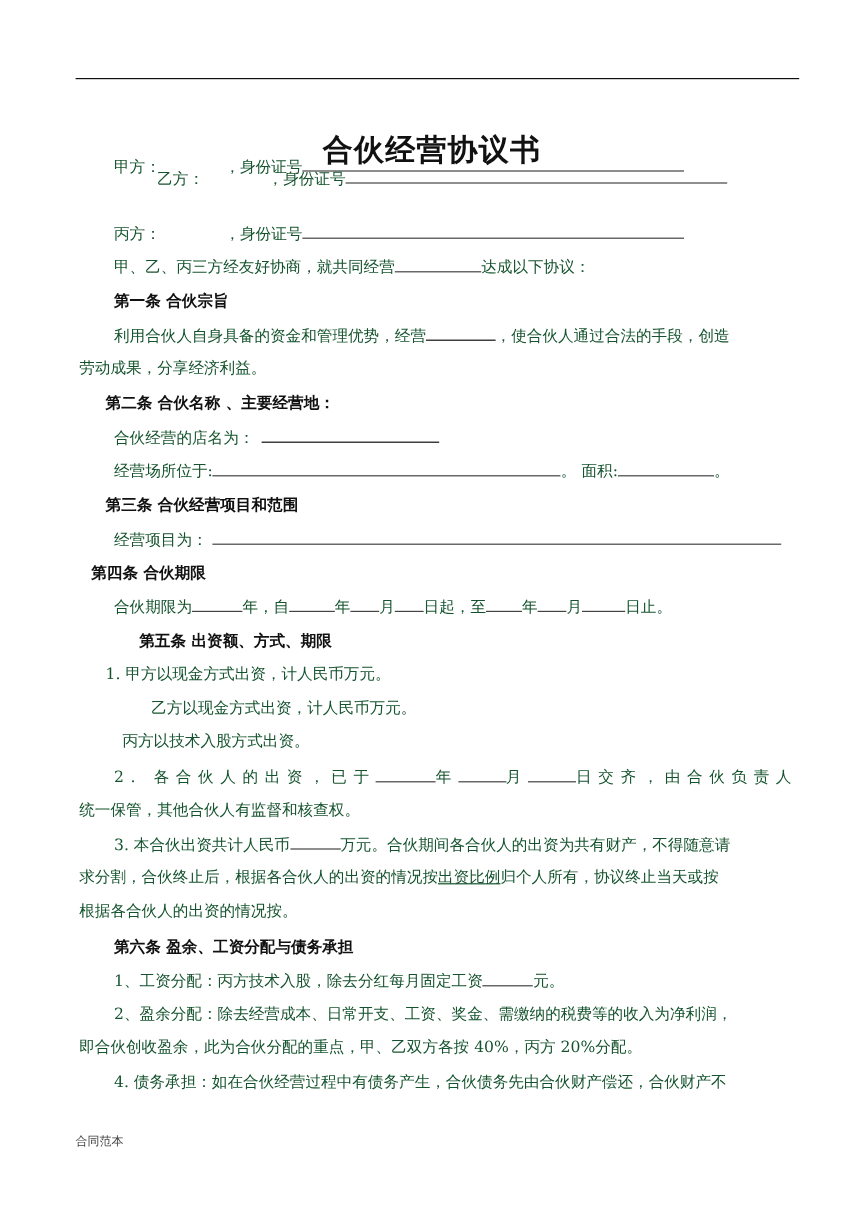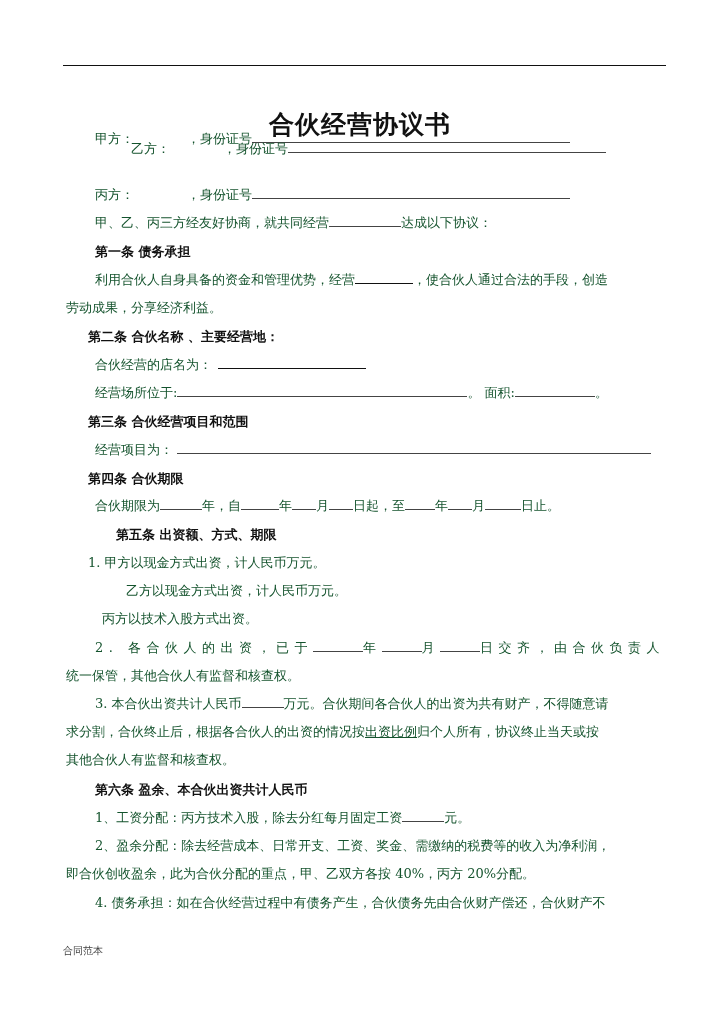--- a/index.html
+++ b/index.html
@@ -29,61 +29,61 @@
 <div class="line" style="left:95px;top:140px;margin-left:36px;">
   <span style="display:inline-block;width:92px;">乙方：</span><span>，身份证号</span><span class="blank" style="width:318px;"></span>
 </div>
 <div class="line" style="left:95px;top:186px;">
   <span style="display:inline-block;width:92px;">丙方：</span><span>，身份证号</span><span class="blank" style="width:318px;"></span>
 </div>
 <div class="line" style="left:95px;top:214px;">
   <span>甲、乙、丙三方经友好协商，就共同经营</span><span class="blank" style="width:72px;"></span><span>达成以下协议：</span>
 </div>
 
-<div class="line h" style="left:95px;top:243px;">第一条  债务承担</div>
+<div class="line h" style="left:95px;top:243px;">第一条  合伙宗旨</div>
 <div class="line" style="left:95px;top:271px;">
   <span>利用合伙人自身具备的资金和管理优势，经营</span><span class="blank thick" style="width:58px;"></span><span>，使合伙人通过合法的手段，创造</span>
 </div>
 <div class="line" style="left:66px;top:299px;">劳动成果，分享经济利益。</div>
 
 <div class="line h" style="left:88px;top:328px;">第二条  合伙名称 、主要经营地：</div>
 <div class="line" style="left:95px;top:356px;">
   <span>合伙经营的店名为：</span><span class="blank thick" style="width:148px;margin-left:6px;"></span>
 </div>
 <div class="line" style="left:95px;top:384px;">
   <span>经营场所位于:</span><span class="blank" style="width:290px;"></span><span>。 面积:</span><span class="blank" style="width:80px;"></span><span>。</span>
 </div>
 
 <div class="line h" style="left:88px;top:413px;">第三条  合伙经营项目和范围</div>
 <div class="line" style="left:95px;top:441px;">
   <span>经营项目为：</span><span class="blank" style="width:474px;margin-left:4px;"></span>
 </div>
 
-<div class="line h" style="left:88px;top:470px;">第四条  合伙期限</div>
+<div class="line h" style="left:76px;top:470px;">第四条  合伙期限</div>
 <div class="line" style="left:95px;top:497px;">
   <span>合伙期限为</span><span class="blank" style="width:42px;"></span><span>年，自</span><span class="blank" style="width:38px;"></span><span>年</span><span class="blank" style="width:24px;"></span><span>月</span><span class="blank" style="width:24px;"></span><span>日起，至</span><span class="blank" style="width:30px;"></span><span>年</span><span class="blank" style="width:24px;"></span><span>月</span><span class="blank" style="width:36px;"></span><span>日止。</span>
 </div>
 
 <div class="line h" style="left:88px;top:526px;margin-left:28px;">第五条  出资额、方式、期限</div>
 <div class="line" style="left:88px;top:554px;">1.  甲方以现金方式出资，计人民币万元。</div>
 <div class="line" style="left:102px;top:582px;margin-left:24px;">乙方以现金方式出资，计人民币万元。</div>
 <div class="line" style="left:102px;top:610px;">丙方以技术入股方式出资。</div>
 <div class="line spaced" style="left:95px;top:639px;">
   <span>2. 各合伙人的出资，已于</span><span class="blank" style="width:50px;"></span><span>年</span><span class="blank" style="width:40px;"></span><span>月</span><span class="blank" style="width:40px;"></span><span>日交齐，由合伙负责人</span>
 </div>
 <div class="line" style="left:66px;top:667px;">统一保管，其他合伙人有监督和核查权。</div>
 <div class="line" style="left:95px;top:695px;">
   <span>3. 本合伙出资共计人民币</span><span class="blank" style="width:42px;"></span><span>万元。合伙期间各合伙人的出资为共有财产，不得随意请</span>
 </div>
 <div class="line" style="left:66px;top:723px;">
   <span>求分割，合伙终止后，根据各合伙人的出资的情况按</span><span class="u">出资比例</span><span>归个人所有，协议终止当天或按</span>
 </div>
-<div class="line" style="left:66px;top:751px;">其他合伙人有监督和核查权。</div>
+<div class="line" style="left:66px;top:751px;">根据各合伙人的出资的情况按。</div>
 
-<div class="line h" style="left:95px;top:781px;">第六条  盈余、本合伙出资共计人民币</div>
+<div class="line h" style="left:95px;top:781px;">第六条  盈余、工资分配与债务承担</div>
 <div class="line" style="left:95px;top:809px;">
   <span>1、工资分配：丙方技术入股，除去分红每月固定工资</span><span class="blank" style="width:42px;"></span><span>元。</span>
 </div>
 <div class="line" style="left:95px;top:837px;">2、盈余分配：除去经营成本、日常开支、工资、奖金、需缴纳的税费等的收入为净利润，</div>
 <div class="line" style="left:66px;top:865px;">即合伙创收盈余，此为合伙分配的重点，甲、乙双方各按 40%，丙方 20%分配。</div>
 <div class="line" style="left:95px;top:894px;">4. 债务承担：如在合伙经营过程中有债务产生，合伙债务先由合伙财产偿还，合伙财产不</div>
 
 <div class="footer">合同范本</div>
 
 </body></html>

